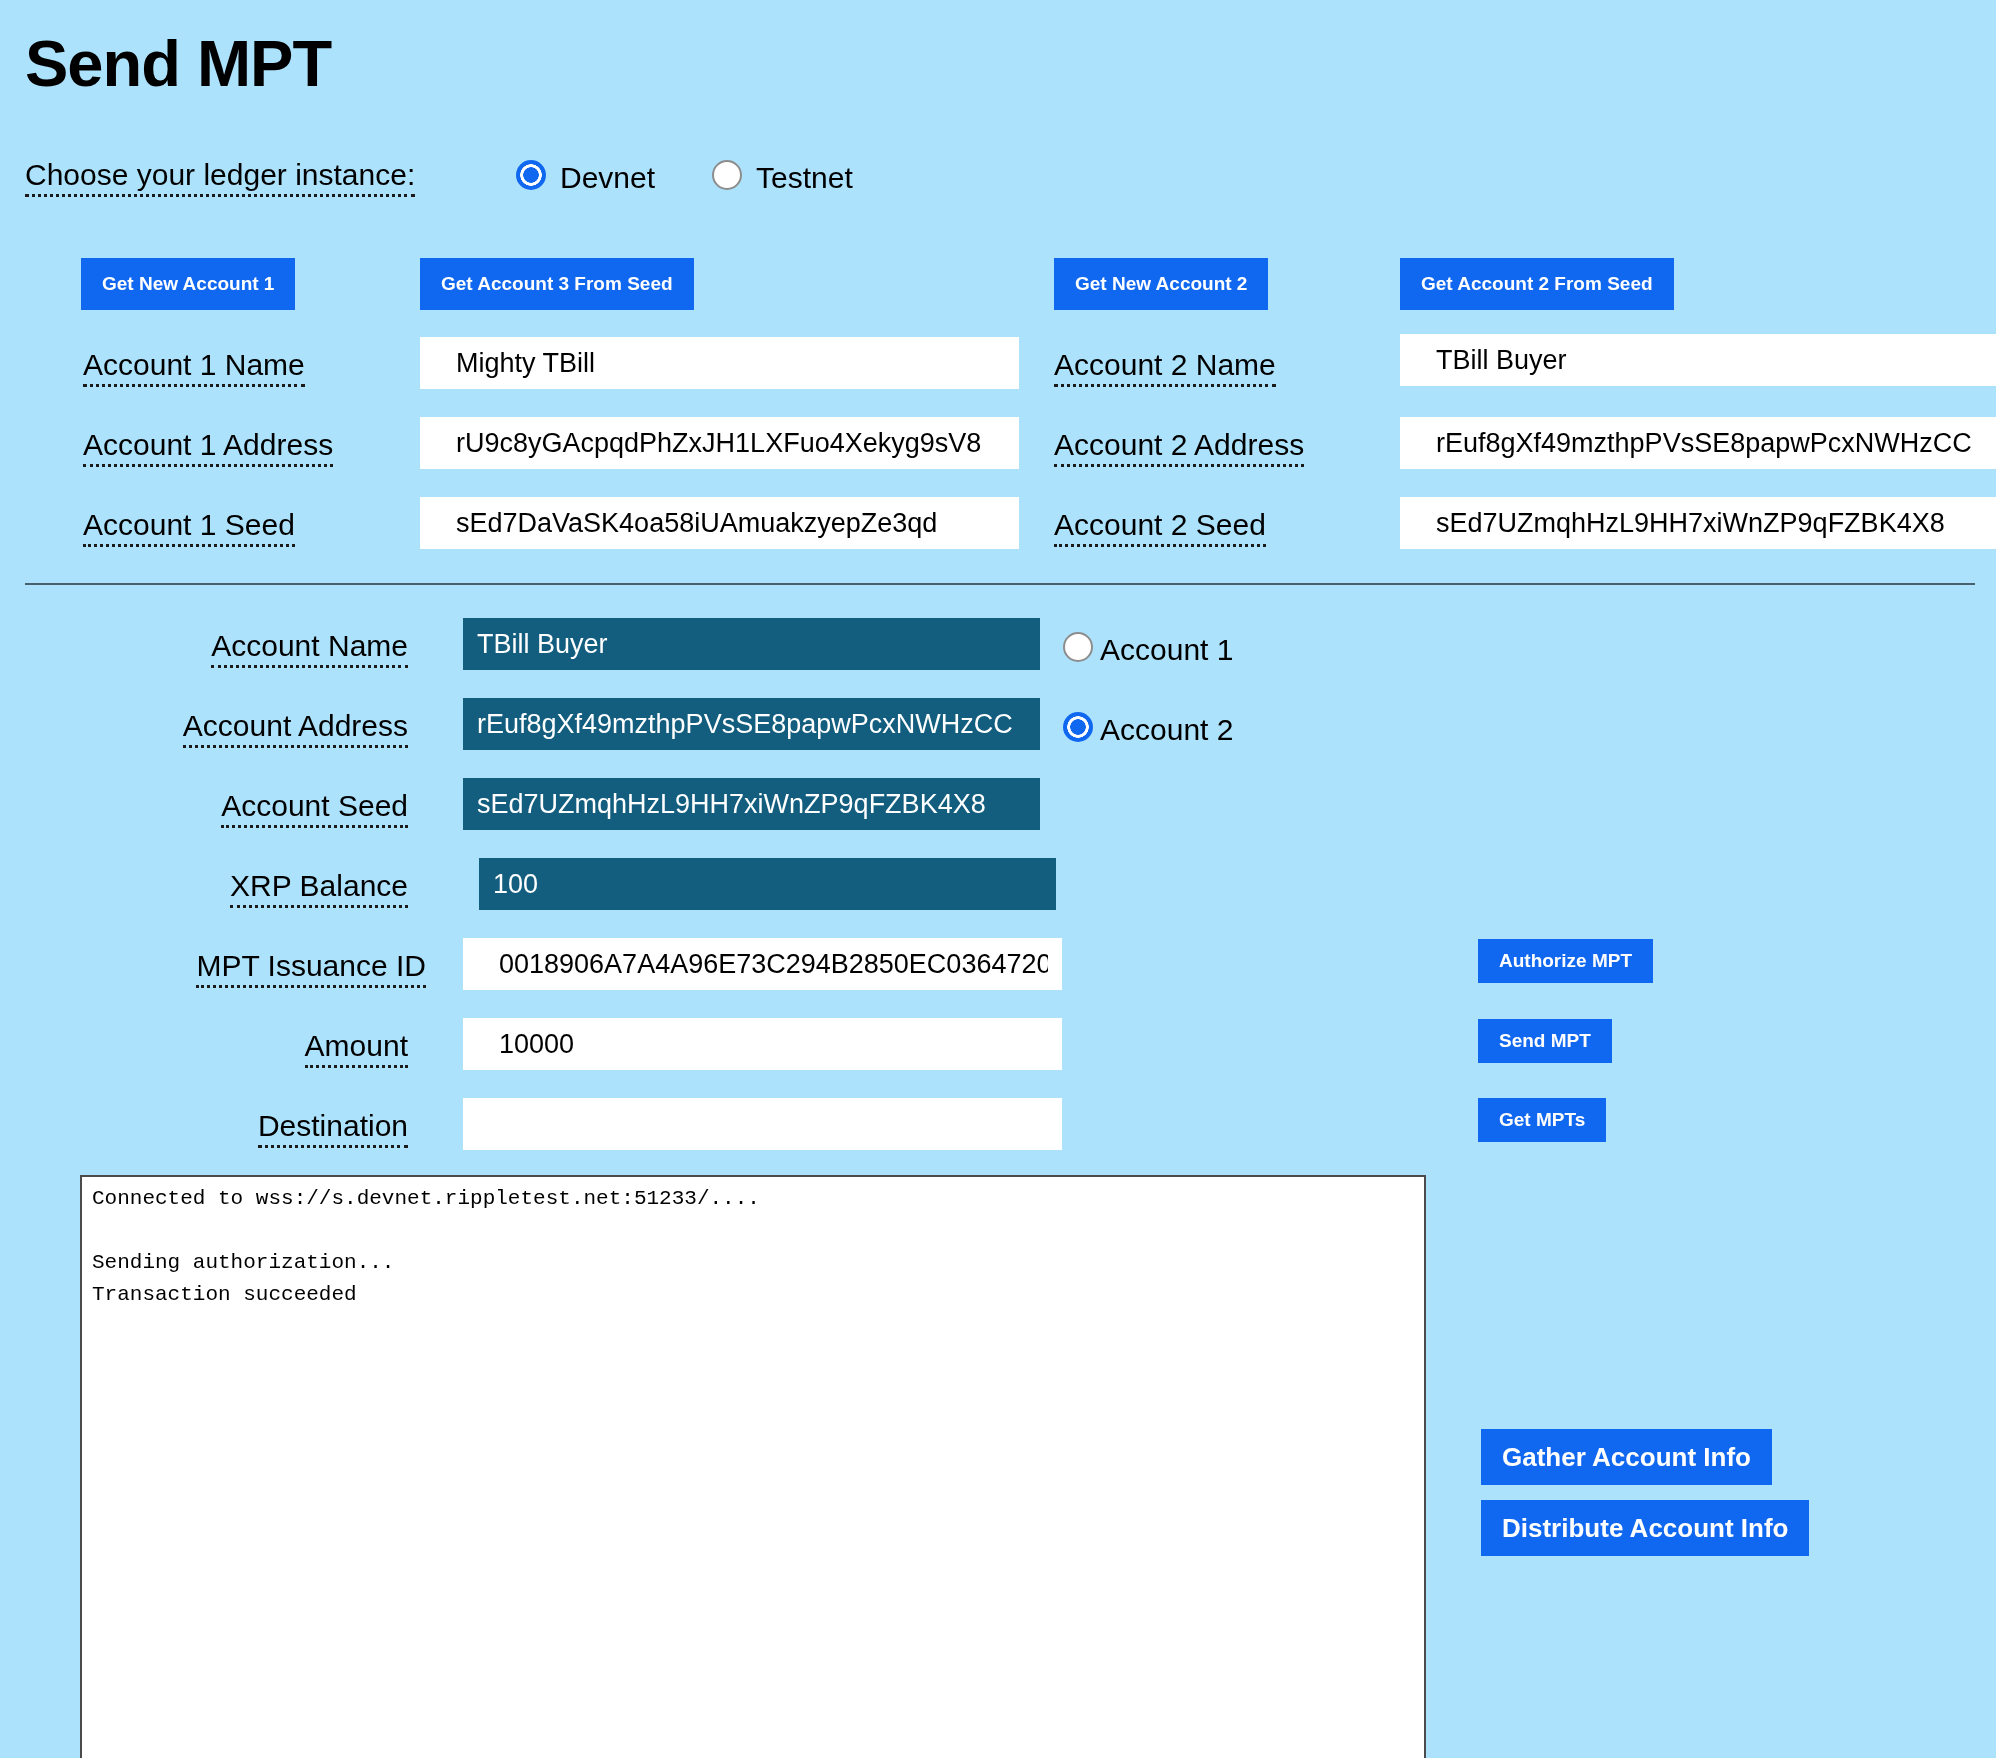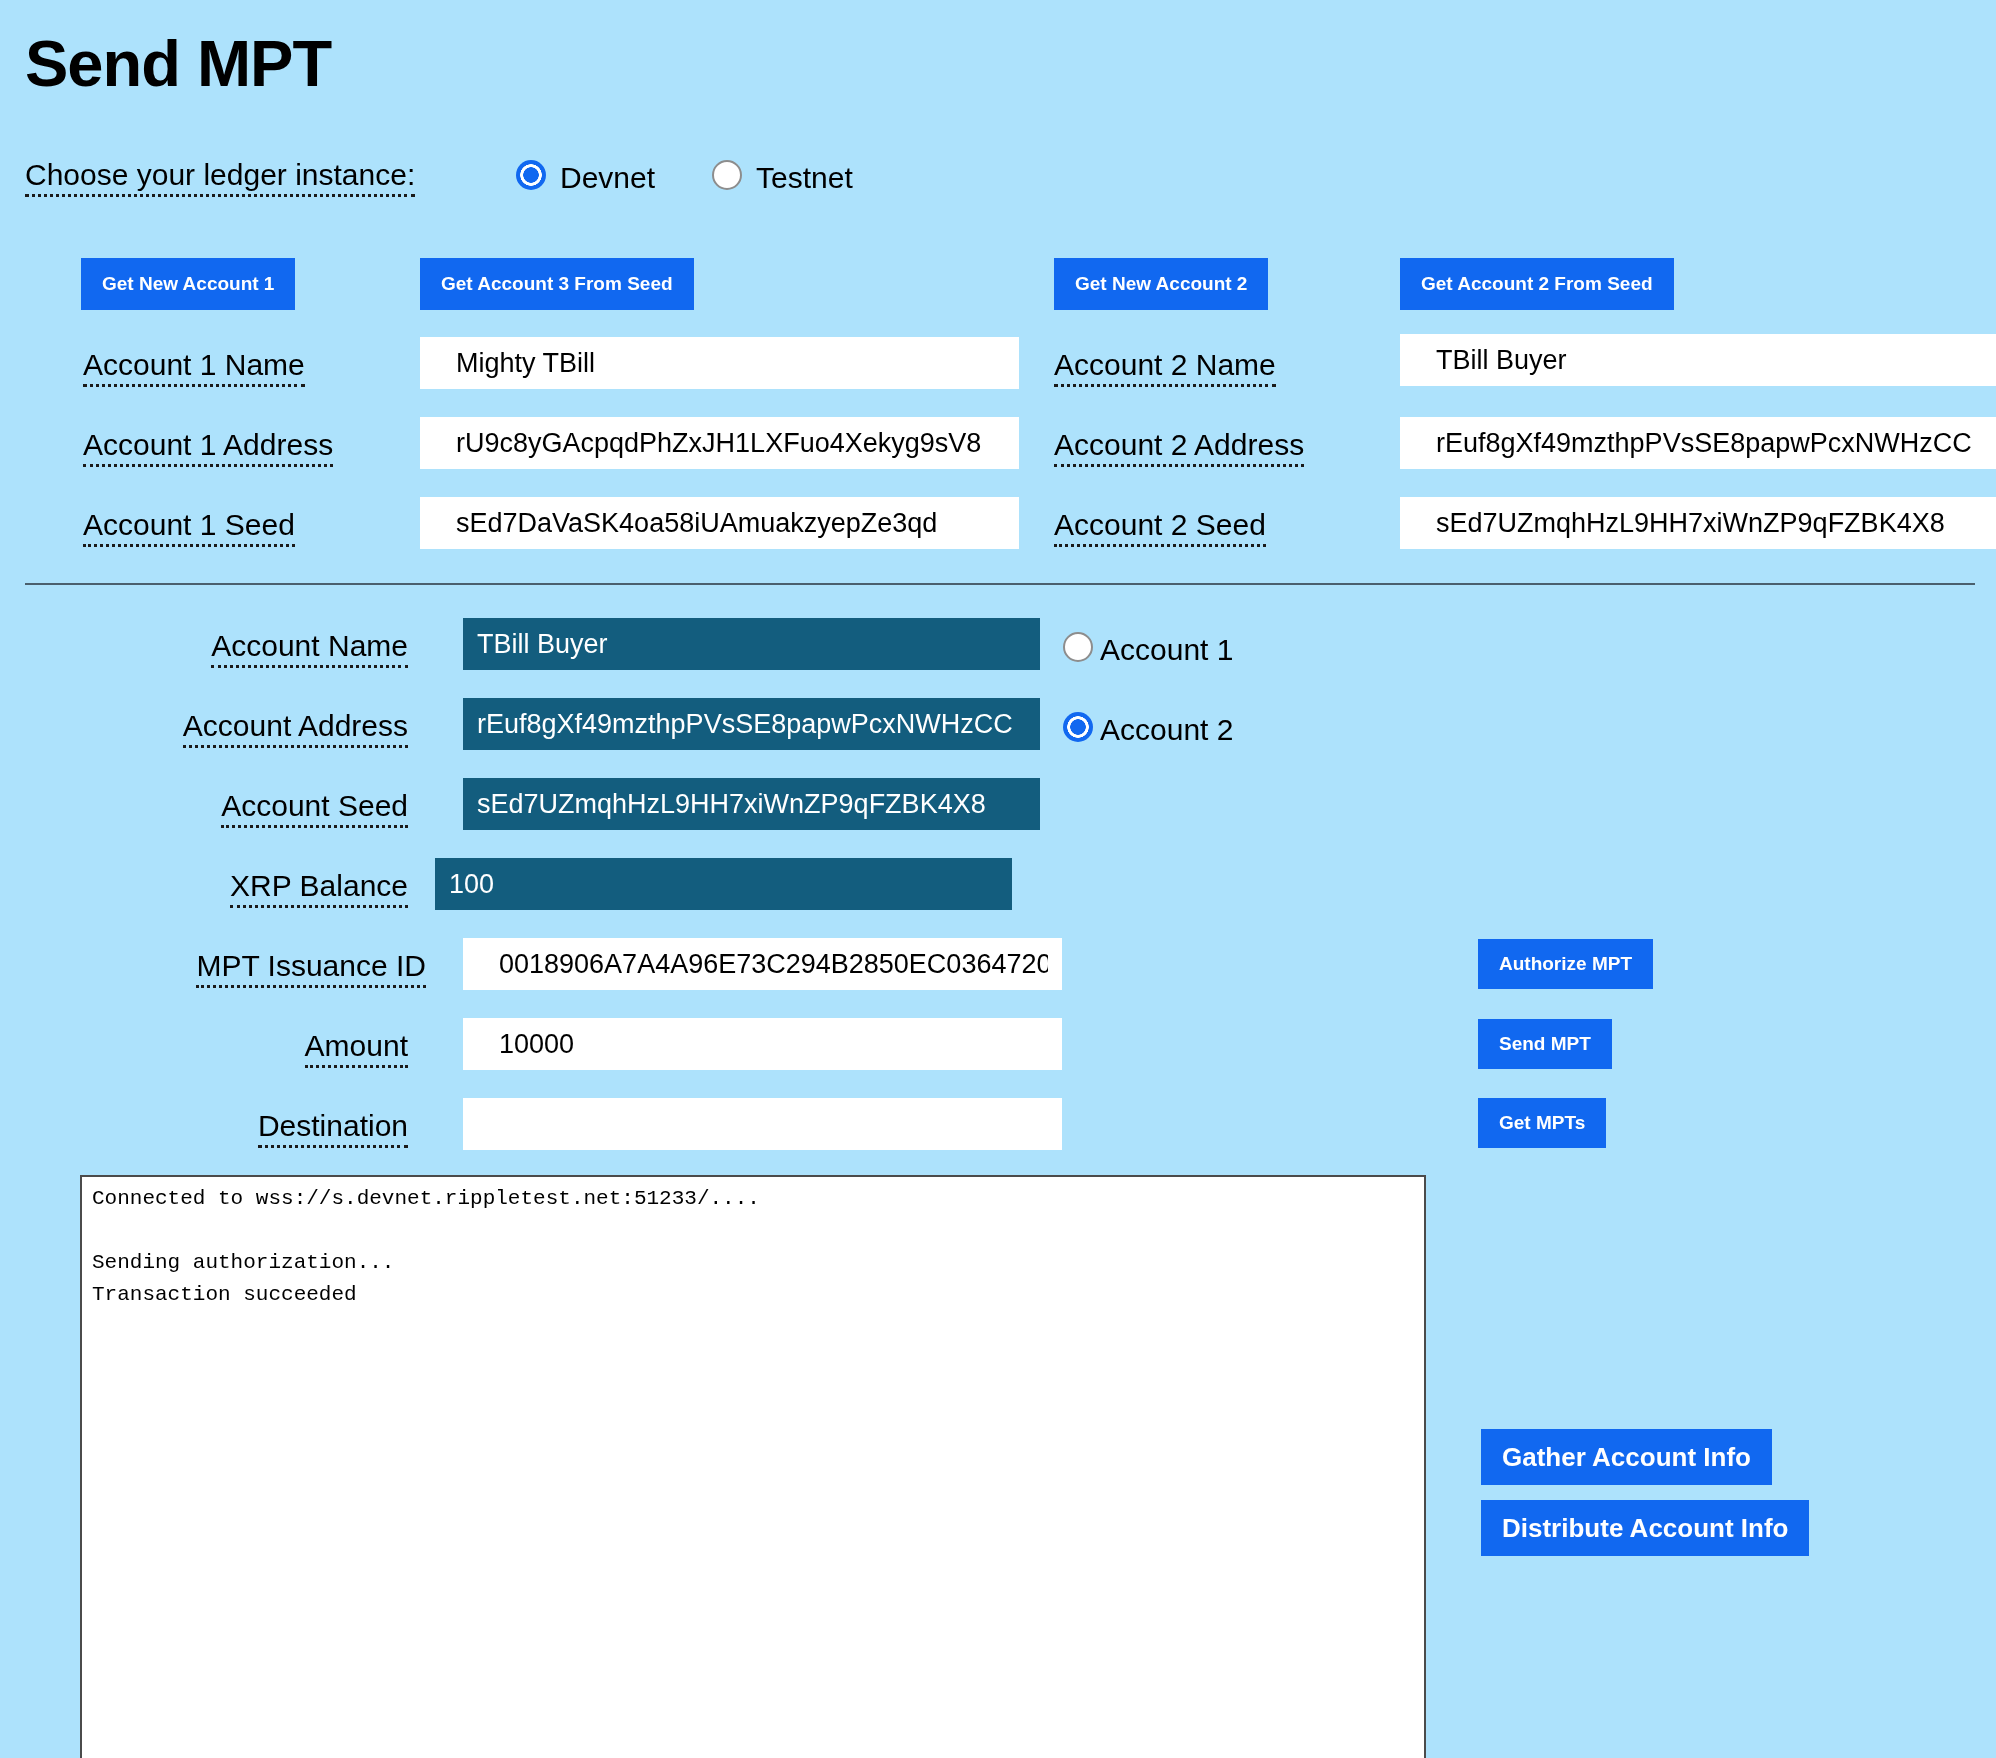--- a/index.html
+++ b/index.html
@@ -10,21 +10,21 @@
   .abs{position:absolute;}
   .title{font-size:65px;font-weight:bold;letter-spacing:-1px;white-space:nowrap;}
   .lab{font-size:30px;white-space:nowrap;}
   .dot{border-bottom:3px dotted #1a1a1a;padding-bottom:3px;}
   .rwrap{position:absolute;width:308px;text-align:right;}
   .btn{
     position:absolute;height:52px;background:#1168f0;color:#fff;border:none;
     font-family:"Liberation Sans",sans-serif;font-size:19px;font-weight:bold;
     padding:0 21px;white-space:nowrap;cursor:pointer;
   }
-  .btn.small{height:50px;}
+  .btn.small{height:44px;}
   .btn.bottom{height:56px;font-size:26px;}
   .field{
     position:absolute;width:549px;height:52px;border:none;outline:none;
     font-family:"Liberation Sans",sans-serif;font-size:27px;padding:0 14px;
   }
   .field.light{background:#ffffff;color:#000;padding-left:36px;}
   .field.dark{background:#135d7e;color:#ffffff;}
   .radio{
     position:absolute;appearance:none;-webkit-appearance:none;margin:0;
     width:30px;height:30px;border-radius:50%;background:#fff;border:2px solid #8d8d8d;
@@ -105,21 +105,21 @@
   <input class="field dark" style="left: 463px; top: 698px;" value="rEuf8gXf49mzthpPVsSE8papwPcxNWHzCC">
 
   <div class="rwrap" style="left:100px;top:789px;">
     <span class="lab dot">Account Seed</span>
   </div>
   <input class="field dark" style="left: 463px; top: 778px;" value="sEd7UZmqhHzL9HH7xiWnZP9qFZBK4X8">
 
   <div class="rwrap" style="left:100px;top:869px;">
     <span class="lab dot">XRP Balance</span>
   </div>
-  <input class="field dark" style="left: 435px; top: 858px;" value="100">
+  <input class="field dark" style="left: 479px; top: 858px;" value="100">
 
   <input type="radio" name="useAccount" class="radio" style="left: 1063px; top: 632px;">
   <div class="abs lab" style="left:1100px;top:633px;">Account 1</div>
   <input type="radio" name="useAccount" class="radio" style="left: 1063px; top: 712px;" checked="checked">
   <div class="abs lab" style="left:1100px;top:713px;">Account 2</div>
 
   <div class="rwrap" style="left:118px;top:949px;">
     <span class="lab dot">MPT Issuance ID</span>
   </div>
   <input class="field light" style="left: 463px; top: 938px;" value="0018906A7A4A96E73C294B2850EC0364720">

